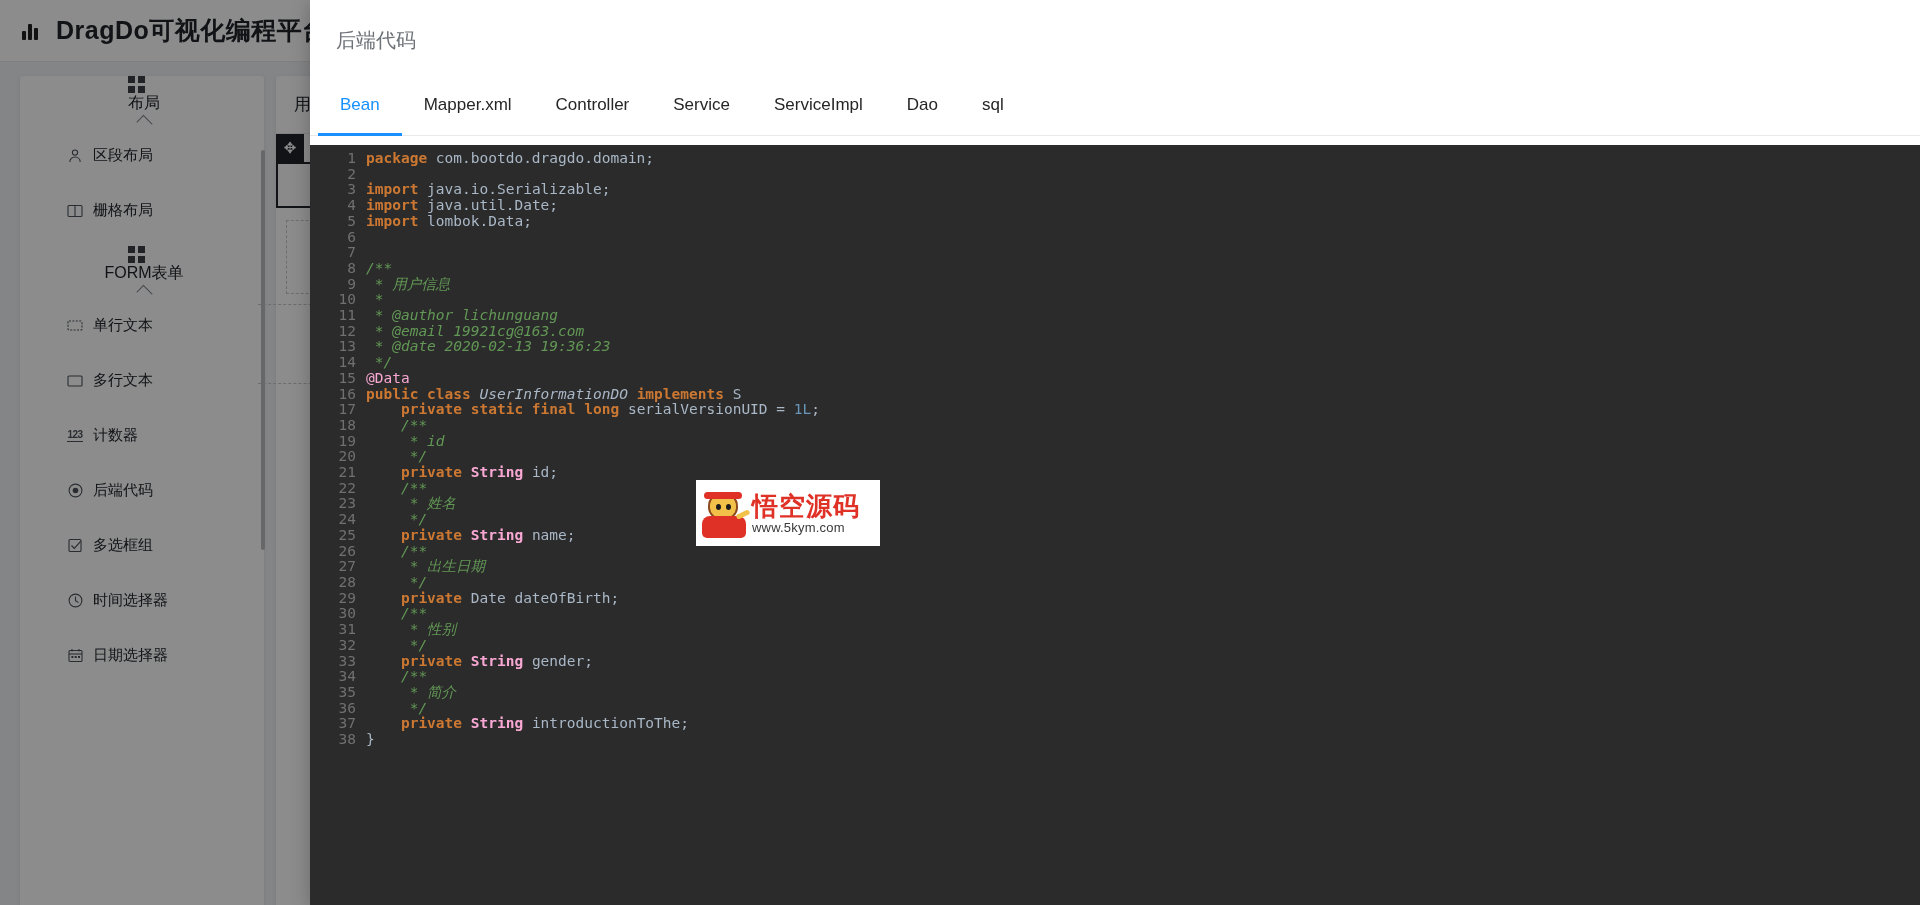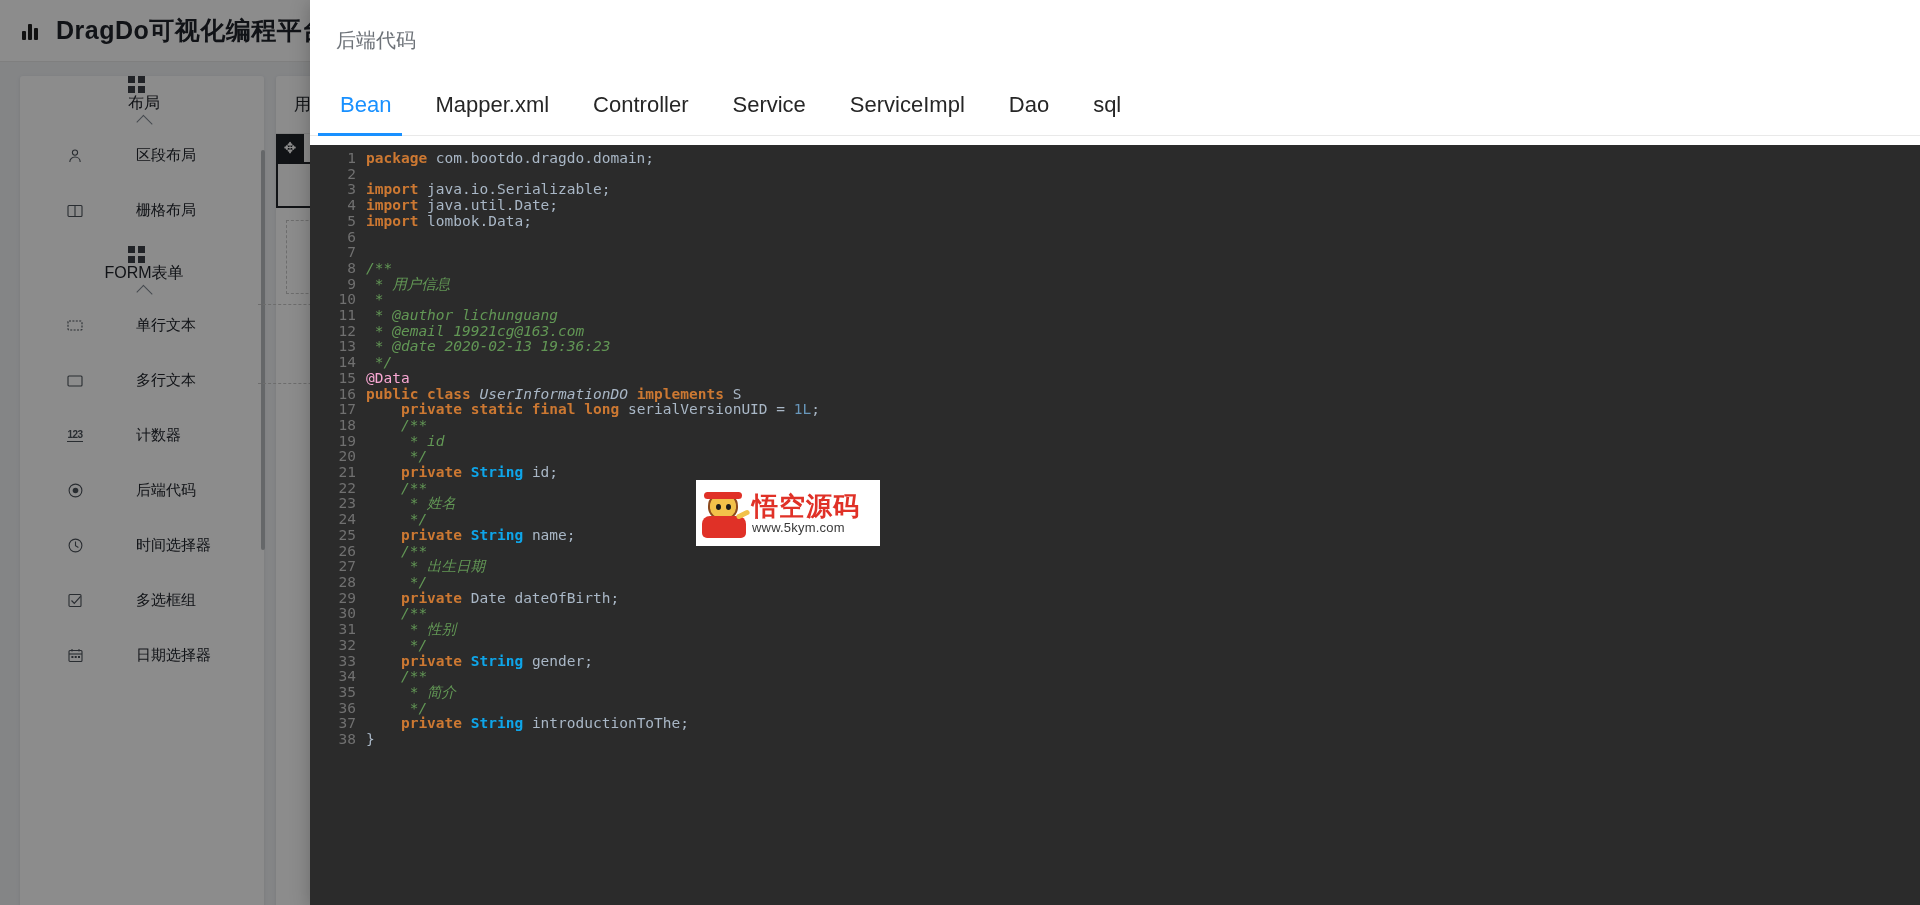--- a/index.html
+++ b/index.html
@@ -64,21 +64,21 @@
   .grp-sq span { background: #3c4148; display: block; }
   .grp-label { font-size: 16px; color: #20232a; flex: 1; }
   .chev {
     width: 13px; height: 13px;
     border-left: 1.6px solid #7d858f; border-top: 1.6px solid #7d858f;
     transform: rotate(45deg); margin-top: 4px;
   }
   .item {
     display: flex; align-items: center;
     height: 55px; padding-left: 46px;
-    font-size: 15px; color: #23272e; gap: 43px;
+    font-size: 15px; color: #23272e;
   }
   .item .ico {
     width: 18px; height: 18px; margin-right: 9px;
     flex: 0 0 18px;
     display: flex; align-items: center; justify-content: center;
     color: #4c525a;
   }
   .item .ico svg { display: block; }
   .ico-num {
     font-size: 10px; font-weight: bold; letter-spacing: -.5px;
@@ -149,21 +149,21 @@
 
   .tabs {
     height: 48px; flex: 0 0 48px;
     display: flex; align-items: flex-start;
     padding-left: 8px;
     border-bottom: 1px solid #e9e9e9;
     position: relative;
   }
   .tab {
     padding: 0 22px;
-    font-size: 22px; color: #262626;
+    font-size: 17px; color: #262626;
     line-height: 34px;
     cursor: pointer; white-space: nowrap; text-align: right;
   }
   .tab.active { color: #1890ff; }
   .tab-underline {
     position: absolute; bottom: -1px; height: 3px;
     background: #1890ff;
   }
 
   
@@ -192,21 +192,21 @@
     user-select: none;
   }
   .ln .src { flex: 1 1 auto; }
 
   .k  { color: #cc7832; font-weight: bold; }                      
   .an { color: #f9a8d4; }                      
   .cm { color: #629755; font-style: italic; }  
   .ty { color: #a9b7c6; font-style: italic; }  
   .w  { color: #a9b7c6; }
   .num{ color: #6897bb; }
-  .bold { font-weight: bold; color:#0ea5e9; }
+  .bold { font-weight: bold; color:#f9a8d4; }
 
   
   .watermark {
     position: absolute;
     left: 386px; top: 335px;
     width: 184px; height: 66px;
     background: #ffffff;
     display: flex; align-items: center;
     z-index: 30;
     overflow: hidden;
@@ -334,34 +334,34 @@
         <svg width="15" height="15" viewBox="0 0 15 15">
             <circle cx="7.5" cy="7.5" r="6.4" fill="none" stroke="currentColor" stroke-width="1.1"></circle>
             <circle cx="7.5" cy="7.5" r="2.8" fill="currentColor"></circle>
           </svg>
       </span>
       <span>后端代码</span>
     </div>
     <div class="item">
       <span class="ico">
         <svg width="15" height="15" viewBox="0 0 15 15">
+            <rect x="1" y="1.5" width="12" height="12" rx="1" fill="none" stroke="currentColor" stroke-width="1.1"></rect>
+            <path d="M3.5 7.5 L6.3 10.3 L12.6 3.4" fill="none" stroke="currentColor" stroke-width="1.2"></path>
+          </svg>
+      </span>
+      <span>多选框组</span>
+    </div>
+    <div class="item">
+      <span class="ico">
+        <svg width="15" height="15" viewBox="0 0 15 15">
             <circle cx="7.5" cy="7.5" r="6.4" fill="none" stroke="currentColor" stroke-width="1.1"></circle>
             <path d="M7.5 3.6 V7.8 L10.4 9.4" fill="none" stroke="currentColor" stroke-width="1.1"></path>
           </svg>
       </span>
       <span>时间选择器</span>
-    </div>
-    <div class="item">
-      <span class="ico">
-        <svg width="15" height="15" viewBox="0 0 15 15">
-            <rect x="1" y="1.5" width="12" height="12" rx="1" fill="none" stroke="currentColor" stroke-width="1.1"></rect>
-            <path d="M3.5 7.5 L6.3 10.3 L12.6 3.4" fill="none" stroke="currentColor" stroke-width="1.2"></path>
-          </svg>
-      </span>
-      <span>多选框组</span>
     </div>
     <div class="item">
       <span class="ico">
         <svg width="15" height="15" viewBox="0 0 15 15">
             <rect x="1" y="2.5" width="13" height="11" rx="1" fill="none" stroke="currentColor" stroke-width="1.1"></rect>
             <line x1="1" y1="6" x2="14" y2="6" stroke="currentColor" stroke-width="1.1"></line>
             <line x1="4" y1="1" x2="4" y2="3.6" stroke="currentColor" stroke-width="1.1"></line>
             <line x1="11" y1="1" x2="11" y2="3.6" stroke="currentColor" stroke-width="1.1"></line>
             <rect x="3.4" y="8" width="2" height="2" fill="currentColor"></rect>
             <rect x="6.7" y="8" width="2" height="2" fill="currentColor"></rect>

